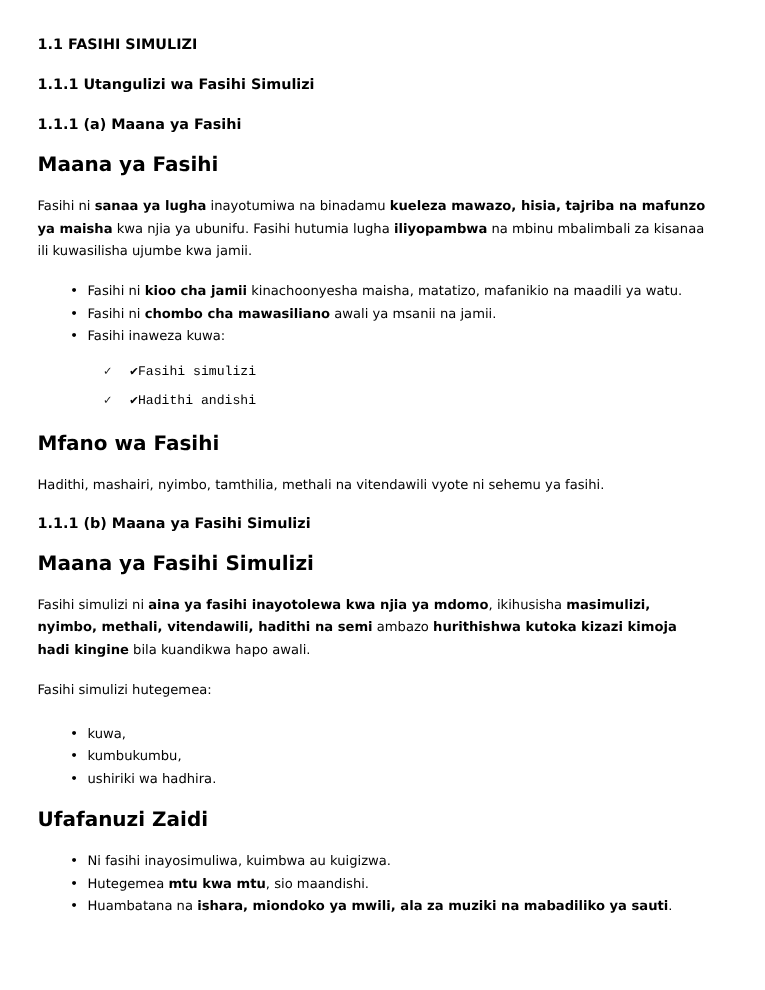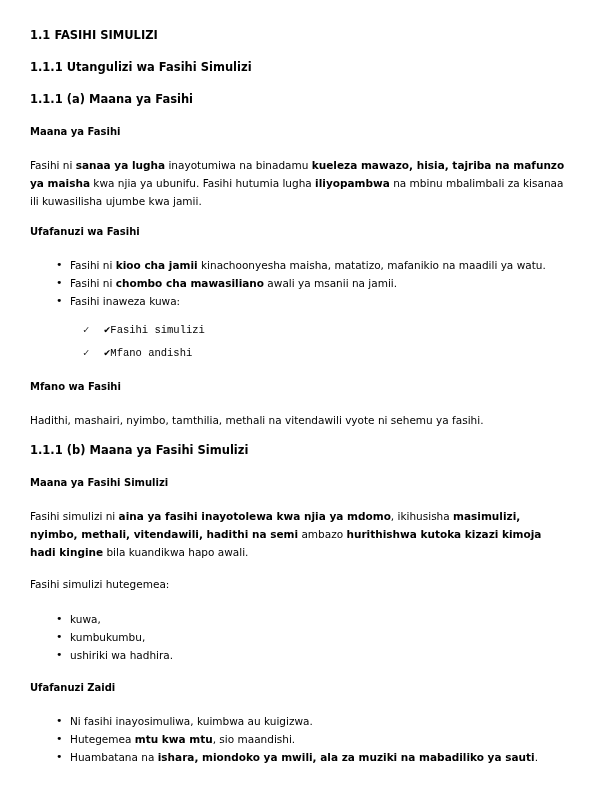--- a/index.html
+++ b/index.html
@@ -14,21 +14,21 @@
     font-family: "DejaVu Sans", sans-serif;
     font-size: 10.5px;
     overflow: hidden;
   }
   h1, h2, h3 {
     font-size: 11.5px;
     font-weight: bold;
     line-height: 15px;
     margin: 0 0 17px 0;
   }
-  h3 { font-size: 10px; }
+  h3 { font-size: 16px; }
   p {
     margin: 0 16px 14px 0;
     line-height: 18px;
   }
   .b { font-weight: bold; }
   .list { margin: 0 0 12px 0; }
   .row { display: flex; line-height: 18px; }
   .dot {
     flex: 0 0 14px;
     margin-left: 26px;
@@ -53,21 +53,20 @@
   <h1>1.1 FASIHI SIMULIZI</h1>
 
   <h2>1.1.1 Utangulizi wa Fasihi Simulizi</h2>
 
   <h2>1.1.1 (a) Maana ya Fasihi</h2>
 
   <h3>Maana ya Fasihi</h3>
 
   <p><span>Fasihi ni </span><span class="b">sanaa ya lugha</span><span> inayotumiwa na binadamu </span><span class="b">kueleza mawazo, hisia, tajriba na mafunzo ya maisha</span><span> kwa njia ya ubunifu. Fasihi hutumia lugha </span><span class="b">iliyopambwa</span><span> na mbinu mbalimbali za kisanaa ili kuwasilisha ujumbe kwa jamii.</span></p>
 
-  <h3>Ufafanuzi wa Fasihi</h3>
 
   <div class="list">
     <div class="row">
       <span class="dot">•</span>
       <span class="txt"><span>Fasihi ni </span><span class="b">kioo cha jamii</span><span> kinachoonyesha maisha, matatizo, mafanikio na maadili ya watu.</span></span>
     </div>
     <div class="row">
       <span class="dot">•</span>
       <span class="txt"><span>Fasihi ni </span><span class="b">chombo cha mawasiliano</span><span> awali ya msanii na jamii.</span></span>
     </div>
@@ -75,21 +74,21 @@
       <span class="dot">•</span>
       <span class="txt"><span>Fasihi inaweza kuwa:</span></span>
     </div>
   </div>
 
   <div class="checklist">
     <div class="check-row">
       <span class="tick">✓</span><span class="heavy">✔</span><span>Fasihi simulizi</span>
     </div>
     <div class="check-row gap-top">
-      <span class="tick">✓</span><span class="heavy">✔</span><span>Mfano andishi</span>
+      <span class="tick">✓</span><span class="heavy">✔</span><span>Hadithi andishi</span>
     </div>
   </div>
 
   <h3>Mfano wa Fasihi</h3>
 
   <p>Hadithi, mashairi, nyimbo, tamthilia, methali na vitendawili vyote ni sehemu ya fasihi.</p>
 
   <h2>1.1.1 (b) Maana ya Fasihi Simulizi</h2>
 
   <h3>Maana ya Fasihi Simulizi</h3>

